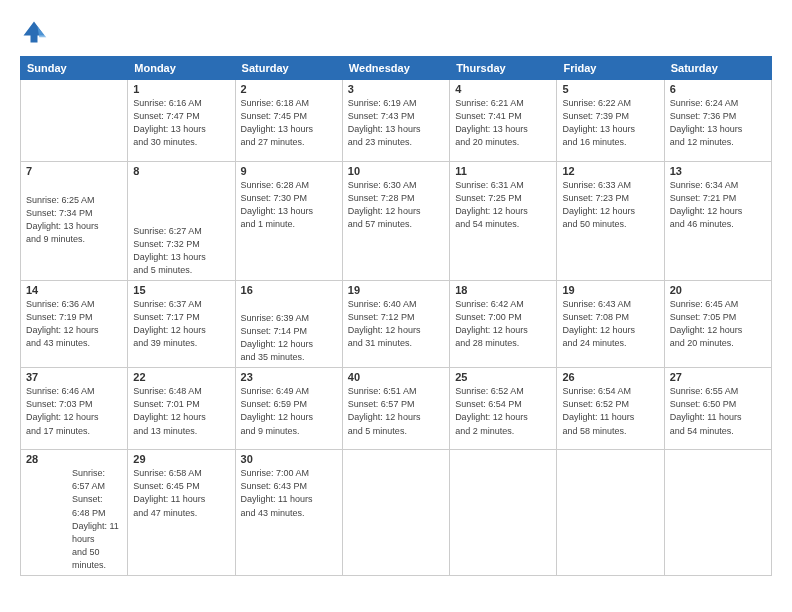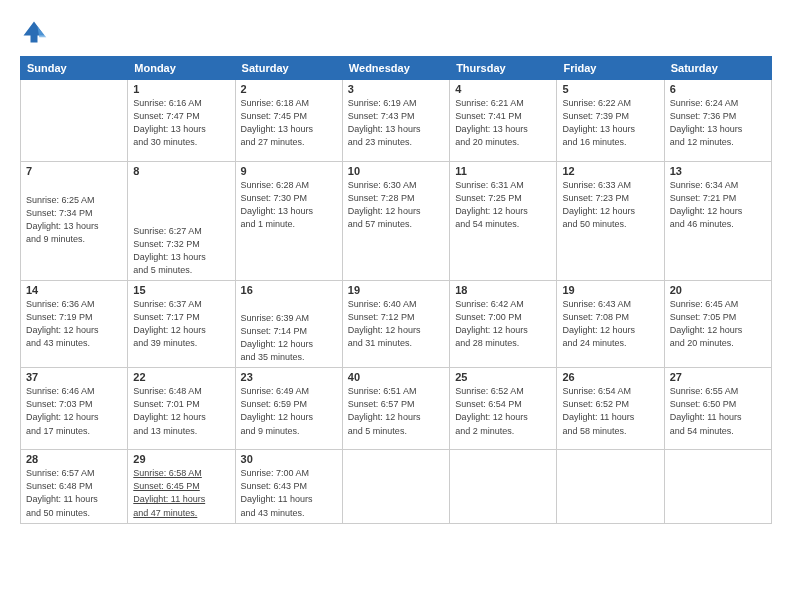--- a/index.html
+++ b/index.html
@@ -320,28 +320,28 @@
             <span class="day-number">27</span>
             <div class="day-info" style="white-space: pre-line;">Sunrise: 6:55 AM
 Sunset: 6:50 PM
 Daylight: 11 hours
 and 54 minutes.</div>
           </td>
         </tr>
         <tr>
           <td>
             <span class="day-number">28</span>
-            <div class="day-info" style="white-space: pre-line;">Sunrise: 6:57 AM
+            <div class="day-info" style="white-space: pre-line; margin-left: 46px;">Sunrise: 6:57 AM
 Sunset: 6:48 PM
 Daylight: 11 hours
 and 50 minutes.</div>
           </td>
           <td>
             <span class="day-number">29</span>
-            <div class="day-info" style="white-space: pre-line; text-decoration: underline;">Sunrise: 6:58 AM
+            <div class="day-info" style="white-space: pre-line;">Sunrise: 6:58 AM
 Sunset: 6:45 PM
 Daylight: 11 hours
 and 47 minutes.</div>
           </td>
           <td>
             <span class="day-number">30</span>
             <div class="day-info" style="white-space: pre-line;">Sunrise: 7:00 AM
 Sunset: 6:43 PM
 Daylight: 11 hours
 and 43 minutes.</div>

